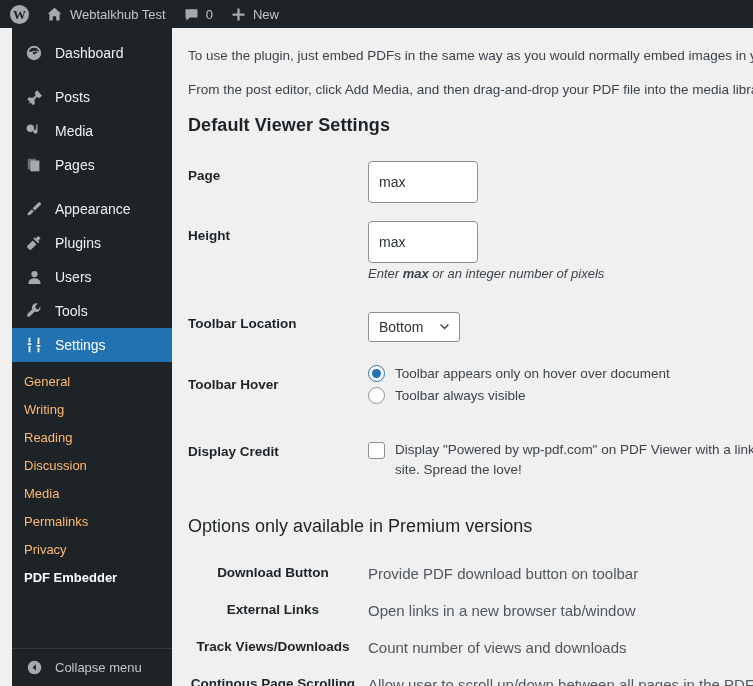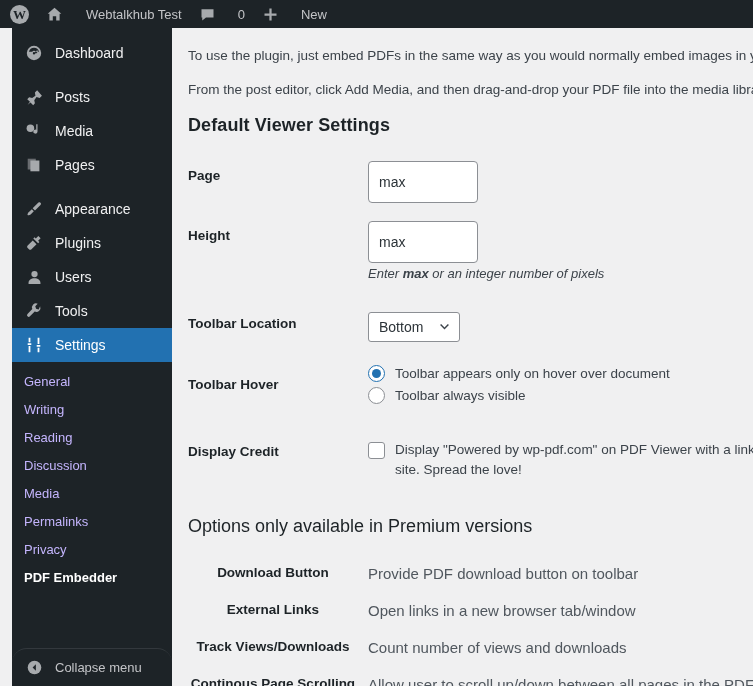--- a/index.html
+++ b/index.html
@@ -14,21 +14,21 @@
   #adminbar {
     position: absolute; top: 0; left: 0;
     width: 753px; height: 28px;
     background: #1d2327;
     display: flex; align-items: center;
     color: #c3c4c7;
     font-size: 13px;
     z-index: 20;
   }
   .ab-item {
-    display: flex; align-items: center; gap: 23px;
+    display: flex; align-items: center; gap: 7px;
     height: 28px; padding: 0 9px;
     color: #c3c4c7; white-space: nowrap; justify-content: space-between;
   }
   .ab-item:first-child { padding: 0 8px 0 10px; }
   .ab-label { line-height: 1; position: relative; top: 0px; font-size: 13px; }
 
   
   .wp-logo {
     width: 19px; height: 19px; border-radius: 50%;
     background: #a7aaad;
@@ -74,33 +74,32 @@
     content: "";
     position: absolute; right: -8px; top: 50%;
     margin-top: -8px;
     border: 8px solid transparent;
     border-right-color: #f0f0f1;
   }
   .submenu { padding: 6px 0 8px 0; background: #1d2327; }
   .submenu-item {
     display: block;
     padding: 5px 0 5px 12px;
-    font-size: 13px; color: #c4b5fd;
+    font-size: 13px; color: #fdba74;
     line-height: 18px;
   }
   .submenu-item.current { color: #fff; font-weight: 700; }
 
   .collapse {
     position: absolute; bottom: 0; left: 0;
     width: 160px; height: 38px;
     display: flex; align-items: center;
     padding-left: 12px;
     color: #c3c4c7; font-size: 13px;
     border-top: 1px solid #33383d;
-    border-radius: 15px;
   }
   .collapse .cb-icon {
     width: 20px; height: 20px; margin-right: 11px;
     display: flex; align-items: center; justify-content: center;
     flex: none;
   }
 
   
   #main {
     position: absolute; top: 28px; left: 160px;

